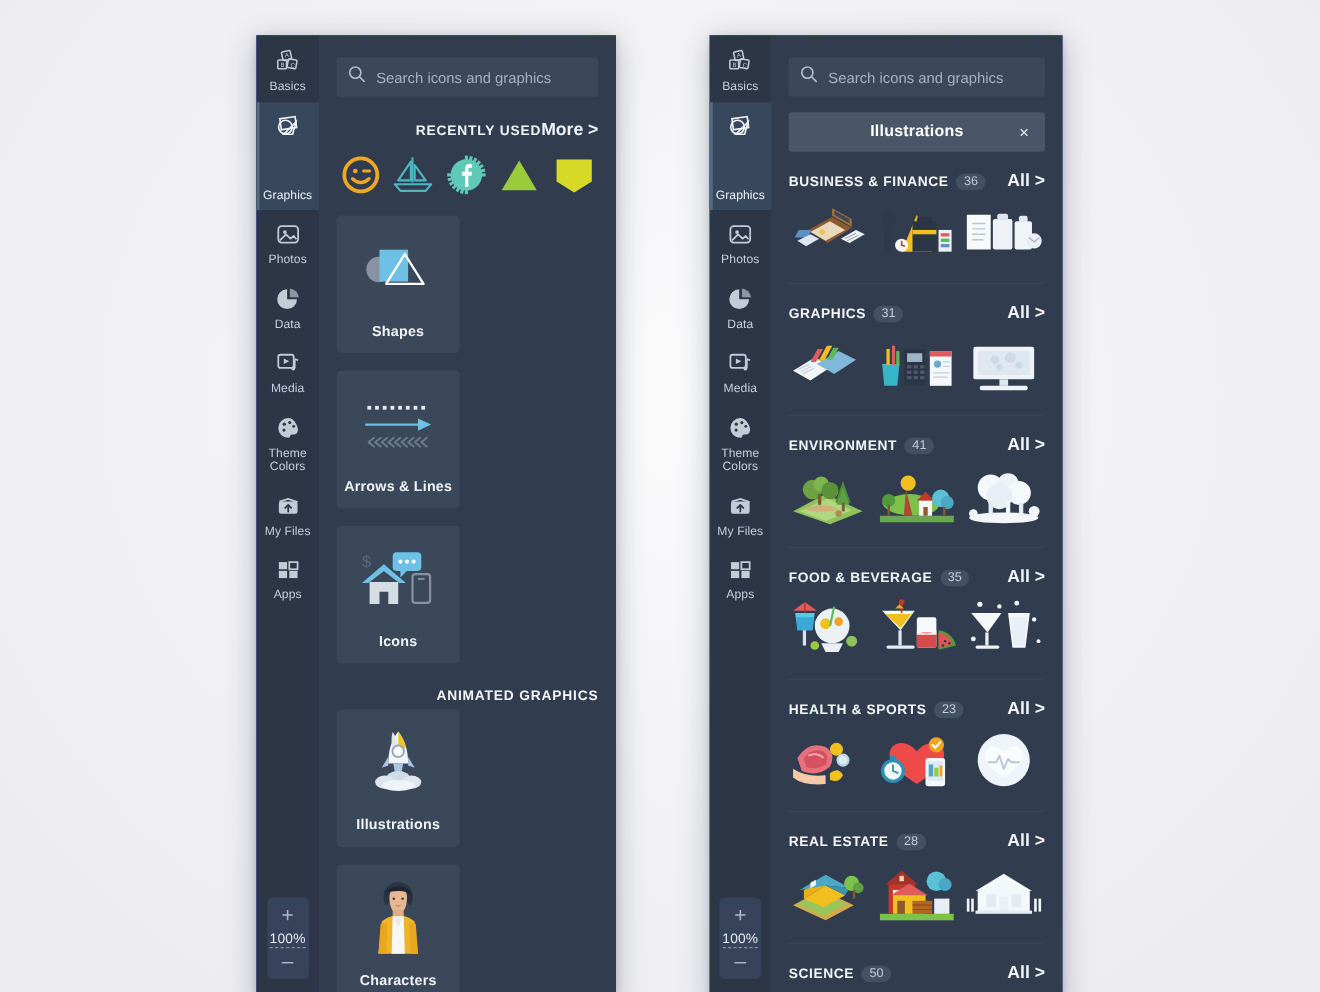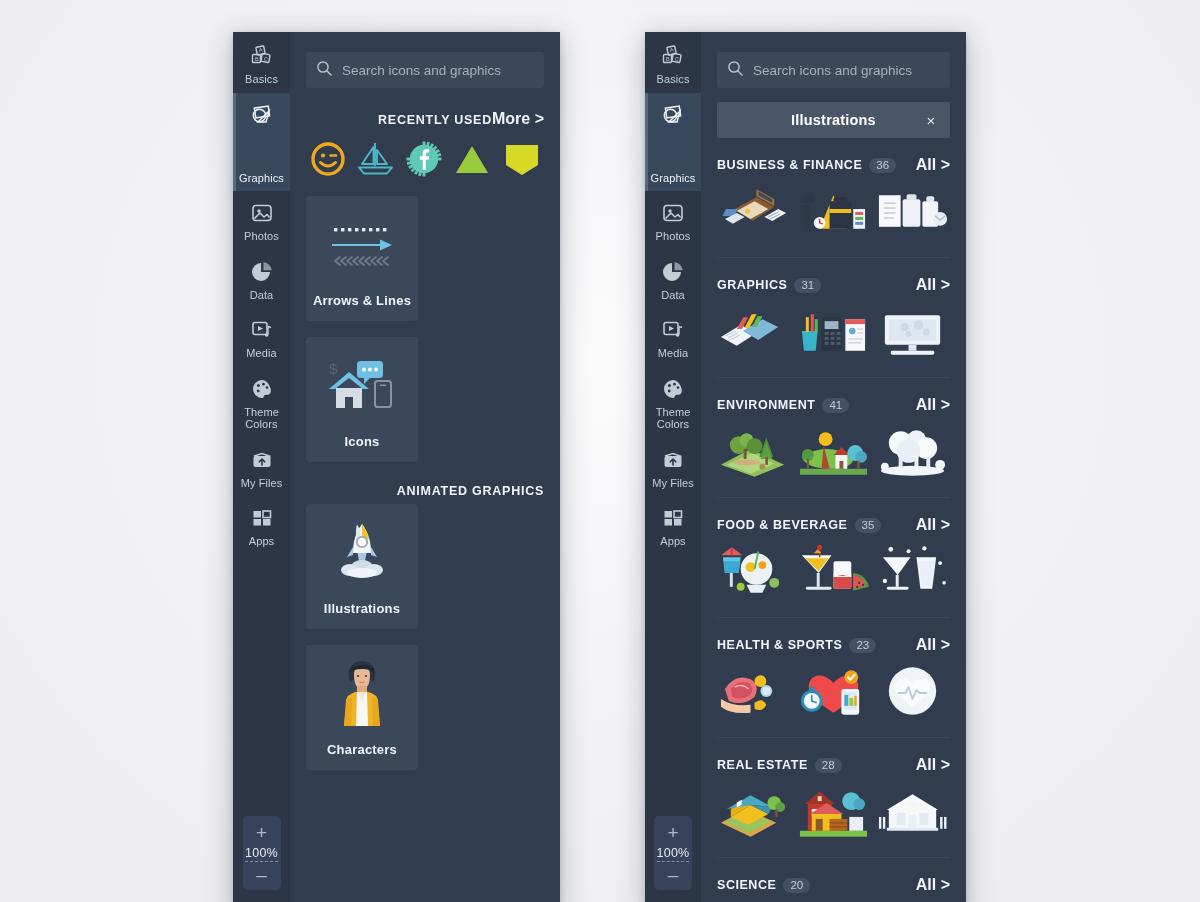--- a/index.html
+++ b/index.html
@@ -445,20 +445,30 @@
         </svg>
       </div>
       <div class="recent-item">
         <svg width="44" height="40" viewBox="0 0 44 40">
           <path d="M6 6 L38 6 L38 26 L22 36 L6 26 Z" fill="#d7d927"></path>
         </svg>
       </div>
     </div>
 
     <div class="card-grid" style="margin-top:12px">
+      <div class="card">
+        <div class="card-art">
+          <svg width="78" height="56" viewBox="0 0 78 56">
+            <ellipse cx="21" cy="28" rx="11" ry="11.5" fill="#8892a3"></ellipse>
+            <rect x="22" y="10" width="26" height="29" fill="#6ec1e4"></rect>
+            <path d="M45 14 L62 41 L28 41 Z" fill="none" stroke="#ffffff" stroke-width="2.1" stroke-linejoin="round"></path>
+          </svg>
+        </div>
+        <div class="card-label">Shapes</div>
+      </div>
 
       <div class="card">
         <div class="card-art">
           <svg width="80" height="56" viewBox="0 0 80 56">
             <g fill="#e7ecf2">
               <rect x="12" y="11" width="3.4" height="3.4"></rect>
                 <rect x="19" y="11" width="3.4" height="3.4"></rect>
               <rect x="26" y="11" width="3.4" height="3.4"></rect>
                 <rect x="33" y="11" width="3.4" height="3.4"></rect>
               <rect x="40" y="11" width="3.4" height="3.4"></rect>
@@ -1039,21 +1049,21 @@
             <rect x="12" y="45" width="52" height="3" fill="#e3ebf2"></rect>
           </svg>
         </div>
       </div>
     </div>
 
     <div class="cat-block">
       <div class="cat-head">
         <div class="cat-left">
           <span class="cat-name">SCIENCE</span>
-          <span class="cat-count">20</span>
+          <span class="cat-count">50</span>
         </div>
         <span class="cat-all">All &gt;</span>
       </div>
       <div class="cat-thumbs">
         <div class="thumb">
           <svg width="76" height="58" viewBox="0 0 76 58">
             <path d="M12 6 L20 6 L20 18 L26 38 L6 38 L12 18 Z" fill="#f6dcdc"></path>
             <path d="M9 28 L23 28 L26 38 L6 38 Z" fill="#e8707a"></path>
             <rect x="11" y="2" width="10" height="5" rx="1.5" fill="#e2e9f0"></rect>
             <path d="M34 8 L44 8 L46 38 L32 38 Z" fill="#eef3f8"></path>

